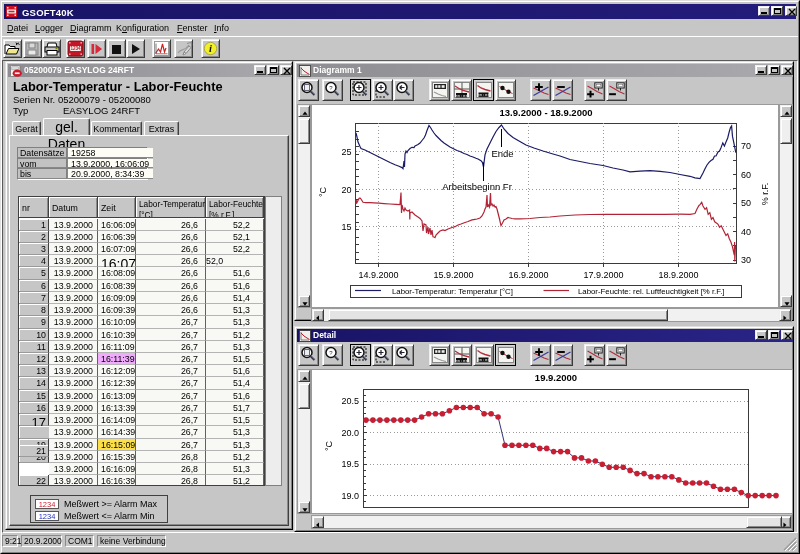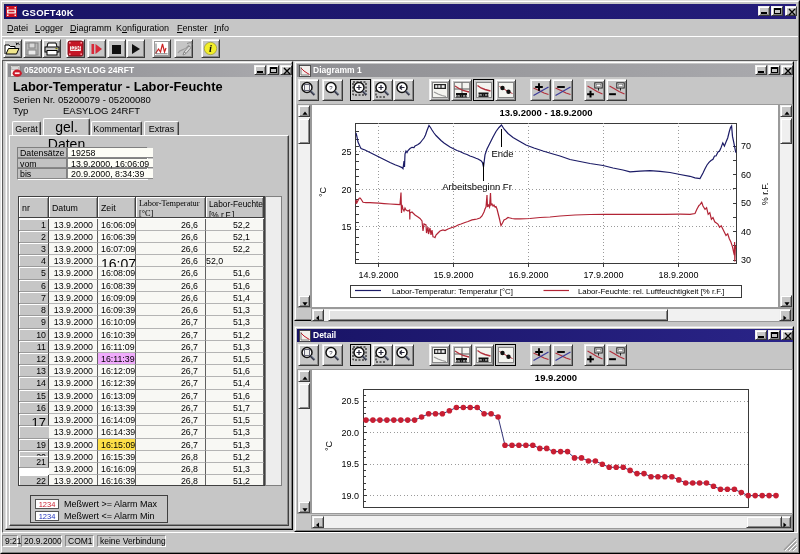--- a/index.html
+++ b/index.html
@@ -153,21 +153,21 @@
     <div style="position:absolute;left:12px;top:134px;width:247px;height:290px;border:1px solid #404040;background:#fff;z-index:4;overflow:hidden;">
       <div style="position:absolute;left:0px;top:0;width:30px;height:21px;background:#c6c6c6;border-right:1px solid #404040;border-bottom:1px solid #404040;box-shadow:inset 1px 1px 0 #fff,inset -1px 0 0 #8a8a8a;font-size:8.8px;white-space:nowrap;overflow:hidden;">
         <div style="padding:6px 0 0 3px;">nr</div>
       </div>
       <div style="position:absolute;left:30px;top:0;width:49px;height:21px;background:#c6c6c6;border-right:1px solid #404040;border-bottom:1px solid #404040;box-shadow:inset 1px 1px 0 #fff,inset -1px 0 0 #8a8a8a;font-size:8.8px;white-space:nowrap;overflow:hidden;">
         <div style="padding:6px 0 0 3px;">Datum</div>
       </div>
       <div style="position:absolute;left:79px;top:0;width:38px;height:21px;background:#c6c6c6;border-right:1px solid #404040;border-bottom:1px solid #404040;box-shadow:inset 1px 1px 0 #fff,inset -1px 0 0 #8a8a8a;font-size:8.8px;white-space:nowrap;overflow:hidden;">
         <div style="padding:6px 0 0 3px;">Zeit</div>
       </div>
-      <div style="position:absolute;left:117px;top:0;width:70px;height:21px;background:#c6c6c6;border-right:1px solid #404040;border-bottom:1px solid #404040;box-shadow:inset 1px 1px 0 #fff,inset -1px 0 0 #8a8a8a;font-size:8.8px;white-space:nowrap;overflow:hidden;font-family:Liberation Serif, serif;">
+      <div style="position:absolute;left:117px;top:0;width:70px;height:21px;background:#c6c6c6;border-right:1px solid #404040;border-bottom:1px solid #404040;box-shadow:inset 1px 1px 0 #fff,inset -1px 0 0 #8a8a8a;font-size:8.8px;white-space:nowrap;overflow:hidden;">
         <div style="padding:2px 0 0 3px;font-size:8.3px;">Labor-Temperatur</div>
         <div style="padding:1px 0 0 3px;font-size:8.3px;">[°C]</div>
       </div>
       <div style="position:absolute;left:187px;top:0;width:58px;height:21px;background:#c6c6c6;border-right:1px solid #404040;border-bottom:1px solid #404040;box-shadow:inset 1px 1px 0 #fff,inset -1px 0 0 #8a8a8a;font-size:8.8px;white-space:nowrap;overflow:hidden;">
         <div style="padding:2px 0 0 3px;font-size:8.3px;">Labor-Feuchte</div>
         <div style="padding:1px 0 0 3px;font-size:8.3px;">[% r.F.]</div>
       </div>
       <div style="position:absolute;left:0;top:21.50px;width:30px;height:12.23px;background:#c6c6c6;border-right:1px solid #404040;border-bottom:1px solid #9a9a9a;box-shadow:inset 1px 1px 0 #fff;font-size:8.8px;text-align:right;padding:1px 2px 0 0;">1</div>
       <div style="position:absolute;left:30px;top:21.50px;width:49px;height:12.23px;background:#f8f8f4;border-right:1px solid #606060;border-bottom:1px solid #b4b4b4;font-size:8.8px;text-align:right;padding-right:4px;padding-top:1px;">13.9.2000</div>
       <div style="position:absolute;left:79px;top:21.50px;width:38px;height:12.23px;background:#f8f8f4;border-right:1px solid #606060;border-bottom:1px solid #b4b4b4;font-size:8.8px;text-align:left;padding-left:3px;padding-top:1px;">16:06:09</div>
@@ -261,21 +261,21 @@
       <div style="position:absolute;left:0;top:241.64px;width:30px;height:12.23px;background:#c6c6c6;border-right:1px solid #404040;border-bottom:1px solid #9a9a9a;box-shadow:inset 1px 1px 0 #fff;font-size:8.8px;text-align:right;padding:1px 2px 0 0;">19</div>
       <div style="position:absolute;left:30px;top:241.64px;width:49px;height:12.23px;background:#f8f8f4;border-right:1px solid #606060;border-bottom:1px solid #b4b4b4;font-size:8.8px;text-align:right;padding-right:4px;padding-top:1px;">13.9.2000</div>
       <div style="position:absolute;left:79px;top:241.64px;width:38px;height:12.23px;background:#fde047;border-right:1px solid #606060;border-bottom:1px solid #b4b4b4;font-size:8.8px;text-align:right;padding-left:3px;padding-top:1px;">16:15:09</div>
       <div style="position:absolute;left:117px;top:241.64px;width:70px;height:12.23px;background:#f8f8f4;border-right:1px solid #606060;border-bottom:1px solid #b4b4b4;font-size:8.8px;text-align:right;padding-right:7px;padding-top:1px;">26,7</div>
       <div style="position:absolute;left:187px;top:241.64px;width:58px;height:12.23px;background:#f8f8f4;border-right:1px solid #606060;border-bottom:1px solid #b4b4b4;font-size:8.8px;text-align:right;padding-right:13px;padding-top:1px;">51,3</div>
       <div style="position:absolute;left:0;top:253.87px;width:30px;height:12.23px;background:#c6c6c6;border-right:1px solid #404040;border-bottom:1px solid #9a9a9a;box-shadow:inset 1px 1px 0 #fff;font-size:8.8px;text-align:right;padding:1px 2px 0 0;">20</div>
       <div style="position:absolute;left:30px;top:253.87px;width:49px;height:12.23px;background:#f8f8f4;border-right:1px solid #606060;border-bottom:1px solid #b4b4b4;font-size:8.8px;text-align:right;padding-right:4px;padding-top:1px;">13.9.2000</div>
       <div style="position:absolute;left:79px;top:253.87px;width:38px;height:12.23px;background:#f8f8f4;border-right:1px solid #606060;border-bottom:1px solid #b4b4b4;font-size:8.8px;text-align:left;padding-left:3px;padding-top:1px;">16:15:39</div>
       <div style="position:absolute;left:117px;top:253.87px;width:70px;height:12.23px;background:#f8f8f4;border-right:1px solid #606060;border-bottom:1px solid #b4b4b4;font-size:8.8px;text-align:right;padding-right:7px;padding-top:1px;">26,8</div>
       <div style="position:absolute;left:187px;top:253.87px;width:58px;height:12.23px;background:#f8f8f4;border-right:1px solid #606060;border-bottom:1px solid #b4b4b4;font-size:8.8px;text-align:right;padding-right:13px;padding-top:1px;">51,2</div>
-      <div style="position:absolute;left:0;top:259px;width:30px;height:12.23px;background:#c6c6c6;border-right:1px solid #404040;border-bottom:1px solid #9a9a9a;box-shadow:inset 1px 1px 0 #fff;font-size:8.8px;text-align:right;padding:1px 2px 0 0;">21</div>
+      <div style="position:absolute;left:0;top:248px;width:30px;height:12.23px;background:#c6c6c6;border-right:1px solid #404040;border-bottom:1px solid #9a9a9a;box-shadow:inset 1px 1px 0 #fff;font-size:8.8px;text-align:right;padding:1px 2px 0 0;">21</div>
       <div style="position:absolute;left:30px;top:266.10px;width:49px;height:12.23px;background:#f8f8f4;border-right:1px solid #606060;border-bottom:1px solid #b4b4b4;font-size:8.8px;text-align:right;padding-right:4px;padding-top:1px;">13.9.2000</div>
       <div style="position:absolute;left:79px;top:266.10px;width:38px;height:12.23px;background:#f8f8f4;border-right:1px solid #606060;border-bottom:1px solid #b4b4b4;font-size:8.8px;text-align:left;padding-left:3px;padding-top:1px;">16:16:09</div>
       <div style="position:absolute;left:117px;top:266.10px;width:70px;height:12.23px;background:#f8f8f4;border-right:1px solid #606060;border-bottom:1px solid #b4b4b4;font-size:8.8px;text-align:right;padding-right:7px;padding-top:1px;">26,8</div>
       <div style="position:absolute;left:187px;top:266.10px;width:58px;height:12.23px;background:#f8f8f4;border-right:1px solid #606060;border-bottom:1px solid #b4b4b4;font-size:8.8px;text-align:right;padding-right:13px;padding-top:1px;">51,3</div>
       <div style="position:absolute;left:0;top:278.33px;width:30px;height:12.23px;background:#c6c6c6;border-right:1px solid #404040;border-bottom:1px solid #9a9a9a;box-shadow:inset 1px 1px 0 #fff;font-size:8.8px;text-align:right;padding:1px 2px 0 0;">22</div>
       <div style="position:absolute;left:30px;top:278.33px;width:49px;height:12.23px;background:#f8f8f4;border-right:1px solid #606060;border-bottom:1px solid #b4b4b4;font-size:8.8px;text-align:right;padding-right:4px;padding-top:1px;">13.9.2000</div>
       <div style="position:absolute;left:79px;top:278.33px;width:38px;height:12.23px;background:#f8f8f4;border-right:1px solid #606060;border-bottom:1px solid #b4b4b4;font-size:8.8px;text-align:left;padding-left:3px;padding-top:1px;">16:16:39</div>
       <div style="position:absolute;left:117px;top:278.33px;width:70px;height:12.23px;background:#f8f8f4;border-right:1px solid #606060;border-bottom:1px solid #b4b4b4;font-size:8.8px;text-align:right;padding-right:7px;padding-top:1px;">26,8</div>
       <div style="position:absolute;left:187px;top:278.33px;width:58px;height:12.23px;background:#f8f8f4;border-right:1px solid #606060;border-bottom:1px solid #b4b4b4;font-size:8.8px;text-align:right;padding-right:13px;padding-top:1px;">51,2</div>
     </div>

